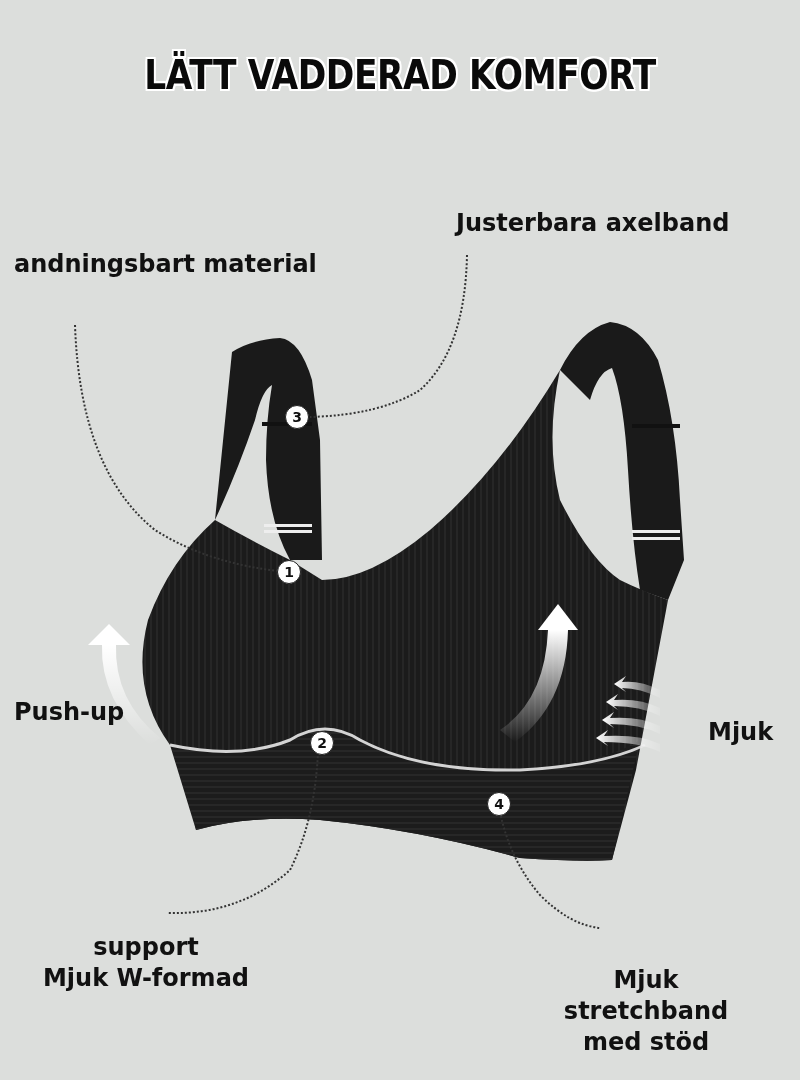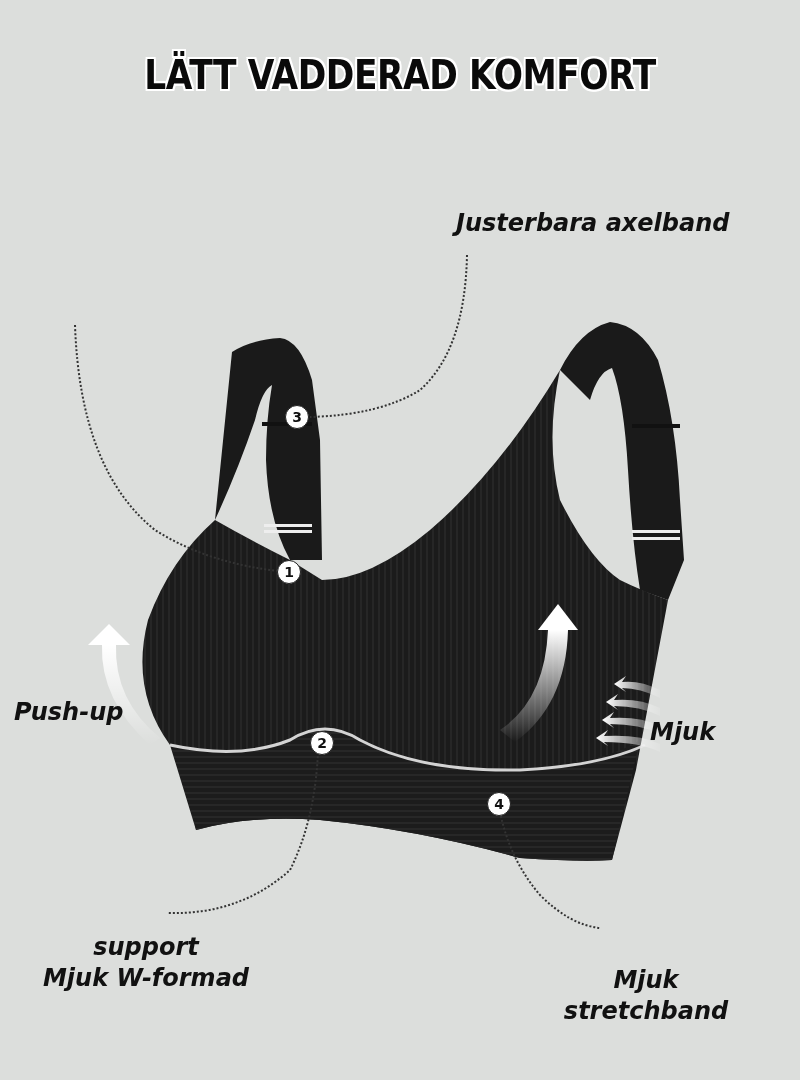--- a/index.html
+++ b/index.html
@@ -14,25 +14,25 @@
     position: absolute; left: 0; top: 52px; width: 800px; text-align: center;
     font-family: "DejaVu Sans", sans-serif; font-weight: bold; font-size: 40px;
     letter-spacing: -0.5px; color: #0a0a0a;
     text-shadow: -2px -2px 0 #fff, 2px -2px 0 #fff, -2px 2px 0 #fff, 2px 2px 0 #fff, 0 2px 0 #fff, 0 -2px 0 #fff, 2px 0 0 #fff, -2px 0 0 #fff;
     transform: scaleX(0.86);
   }
   .label {
     position: absolute; font-weight: bold; color: #111;
     font-size: 24px; line-height: 31px;
   }
-  .label span { display: block; font-style: italic; }
+  .label span { display: block; }
   .lbl-material { left: 14px; top: 249px; }
   .lbl-straps { left: 456px; top: 208px; }
   .lbl-pushup { left: 14px; top: 697px; }
-  .lbl-mjuk { left: 650px; top: 717px; }
+  .lbl-mjuk { left: 708px; top: 717px; }
   .lbl-wsupport { left: 40px; top: 932px; width: 212px; text-align: center; }
   .lbl-stretch { left: 528px; top: 945px; width: 236px; text-align: center; margin-top: 20px; }
   svg.art { position: absolute; left: 0; top: 0; }
   .badge {
     position: absolute; width: 22px; height: 22px; border-radius: 50%;
     background: #fff; color: #111; font-weight: bold; font-size: 14px;
     line-height: 22px; text-align: center; border: 1px solid #222;
   }
 </style>
 </head>
@@ -103,30 +103,32 @@
       <path d="M660 744 Q640 734 604 736 L608 730 L596 738 L608 746 L604 742 Q640 742 660 752 Z" fill="url(#sideArrow)"></path>
     </g>
   </svg>
 
   <div class="badge" style="left:285px; top:405px;">3</div>
   <div class="badge" style="left:277px; top:560px;">1</div>
   <div class="badge" style="left:310px; top:731px;">2</div>
   <div class="badge" style="left:487px; top:792px;">4</div>
 
   <div class="label lbl-material">
+    <span>andningsbart material</span>
   </div>
   <div class="label lbl-straps">
     <span>Justerbara axelband</span>
   </div>
   <div class="label lbl-pushup">
     <span>Push-up</span>
   </div>
   <div class="label lbl-mjuk">
     <span>Mjuk</span>
   </div>
   <div class="label lbl-wsupport">
     <span>support</span>
     <span>Mjuk W-formad</span>
   </div>
   <div class="label lbl-stretch">
     <span>Mjuk stretchband</span>
+    <span>med stöd</span>
   </div>
 </div>
 
 </body></html>

